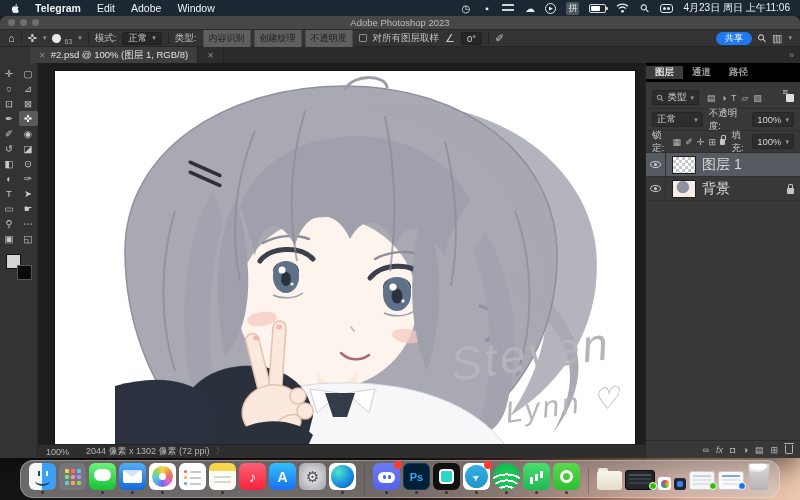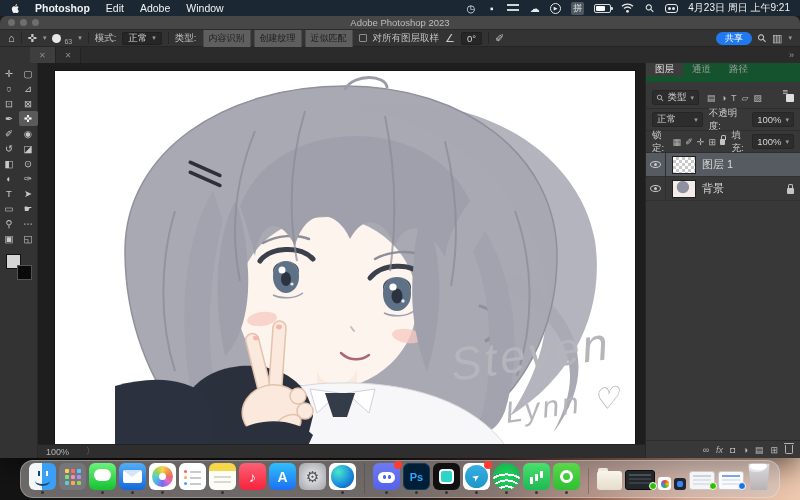--- a/index.html
+++ b/index.html
@@ -78,42 +78,42 @@
   .canvas{flex:1;background:#1e1e1e;position:relative;min-width:0;}
   .artwork{position:absolute;left:17px;top:8px;width:580px;height:377px;background:#fff;
     box-shadow:0 0 0 1px #151515;}
   .statusbar{position:absolute;left:0;right:0;bottom:0;height:14px;background:#2e2e2e;border-top:1px solid #232323;
     display:flex;align-items:center;font-size:9px;color:#b5b5b5;padding:0 8px;gap:6px;}
   .statusbar .zoomv{min-width:34px;}
   .statusbar .chev{color:#808080;}
   
   .panel{width:155px;background:#383838;border-left:1px solid #262626;display:flex;flex-direction:column;
     font-size:9.5px;color:#cfcfcf;flex:0 0 auto;}
-  .panel-tabs{display:flex;align-items:flex-start;background:#14532d;height:19px;flex:0 0 auto;}
+  .panel-tabs{display:flex;align-items:center;background:#000000;height:19px;flex:0 0 auto;font-weight:bold;}
   .ptab{display:flex;align-items:center;padding:0 9px;color:#9d9d9d;}
   .ptab.active{background:#3c3c3c;color:#e3e3e3;}
   .ptab-menu{margin-left:auto;display:flex;align-items:center;padding:0 6px;color:#bdbdbd;}
   .prow{display:flex;align-items:center;gap:4px;padding:0 6px;height:22px;border-bottom:1px solid #2e2e2e;flex:0 0 auto;}
   .mini-drop{background:#2d2d2d;border:1px solid #262626;border-radius:2px;height:15px;
     display:inline-flex;align-items:center;gap:4px;padding:0 4px;color:#d2d2d2;}
   .picon{color:#b9b9b9;font-size:9px;}
   .filter-sw{width:8px;height:8px;background:#dedede;border-radius:1px;margin-left:auto;}
   .layers-list{flex:1;min-height:0;}
   .lrow{display:flex;align-items:center;height:24px;border-bottom:1px solid #303030;gap:6px;padding-right:6px;}
   .lrow.selected{background:#555b61;}
   .eyebox{width:20px;align-self:stretch;border-right:1px solid #2f2f2f;display:flex;align-items:center;justify-content:center;}
   .eye{width:11px;height:7px;border:1px solid #c9c9c9;border-radius:50%;position:relative;}
   .eye::after{content:"";position:absolute;top:1px;left:3px;width:3px;height:3px;background:#c9c9c9;border-radius:50%;}
   .lthumb{width:24px;height:18px;border:1px solid #1f1f1f;flex:0 0 auto;}
   .checker{background-color:#fff;
     background-image:linear-gradient(45deg,#c9c9c9 25%,transparent 25%,transparent 75%,#c9c9c9 75%),
                      linear-gradient(45deg,#c9c9c9 25%,transparent 25%,transparent 75%,#c9c9c9 75%);
     background-size:6px 6px;background-position:0 0,3px 3px;}
   .imgthumb{background:radial-gradient(circle at 45% 38%,#8f90a0 0 36%,#f3ece8 42%);}
-  .lname{flex:1;color:#d8d8d8;font-size:11px;white-space:nowrap;overflow:hidden;}
+  .lname{flex:1;color:#d8d8d8;font-size:14px;white-space:nowrap;overflow:hidden;}
   .padlock{display:inline-block;width:7px;height:6px;background:#c4c4c4;border-radius:1px;position:relative;margin-top:4px;}
   .padlock::before{content:"";position:absolute;top:-4px;left:1px;width:3px;height:4px;border:1px solid #c4c4c4;border-bottom:none;border-radius:2px 2px 0 0;}
   .panel-foot{height:18px;border-top:1px solid #2c2c2c;display:flex;align-items:center;justify-content:flex-end;
     gap:7px;padding:0 7px;color:#b2b2b2;font-size:9.5px;flex:0 0 auto;}
   .fx{font-style:italic;font-size:9px;}
   .trash-mini{width:8px;height:9px;border:1px solid #b2b2b2;border-top:none;border-radius:0 0 2px 2px;position:relative;}
   .trash-mini::before{content:"";position:absolute;top:-2px;left:-2px;width:10px;height:1px;background:#b2b2b2;}
   
   .dock-zone{position:absolute;left:0;right:0;bottom:0;height:44px;z-index:60;display:flex;justify-content:center;align-items:flex-end;}
   .dock{display:flex;align-items:flex-end;gap:3px;height:38px;margin-bottom:2px;padding:3px 8px 3px;
@@ -196,21 +196,21 @@
 </head>
 <body>
 
 <div class="screen" data-name="screen">
   <div class="wallpaper-bottom" data-name="desktop-wallpaper"></div>
 
   <div class="menubar" data-name="macos-menubar">
     <svg class="apple" data-name="apple-menu-icon" viewBox="0 0 16 16">
       <path fill="#f2f2f2" d="M11.2 8.6c0-1.6 1.3-2.4 1.4-2.4-.8-1.1-1.9-1.3-2.3-1.3-1-.1-1.9.6-2.4.6-.5 0-1.3-.6-2.1-.6-1.1 0-2.1.6-2.6 1.6-1.1 2-.3 4.9.8 6.5.5.8 1.2 1.7 2 1.6.8 0 1.1-.5 2.1-.5s1.2.5 2.1.5 1.4-.8 1.9-1.6c.6-.9.9-1.8.9-1.8s-1.8-.7-1.8-2.6zM9.6 3.6c.4-.5.7-1.3.6-2-.6 0-1.4.4-1.8 1-.4.5-.8 1.3-.7 2 .7 0 1.5-.5 1.9-1z"></path>
     </svg>
-    <span class="appname" data-name="frontmost-app-name">Photoshop</span>
+    <span class="appname" data-name="frontmost-app-name">Telegram</span>
     <div class="mb-menus" data-name="menubar-menus">
 
     <span class="mb-menu" data-name="menu-edit">Edit</span>
         <span class="mb-menu" data-name="menu-view">Adobe</span>
         <span class="mb-menu" data-name="menu-window">Window</span>
       </div>
     <div class="mb-right" data-name="menubar-status-area">
       <span data-name="menubar-status-icons" style="display:flex;gap:10px;align-items:center;">
 
       <span class="mb-ic" data-name="clock-widget-icon">◷</span>
@@ -225,21 +225,21 @@
               <g fill="none" stroke="#e8e8e8" stroke-width="1.3">
                 <path d="M1,3.2 C4,0.4 9,0.4 12,3.2"></path>
                 <path d="M3,5.6 C5.2,3.6 7.8,3.6 10,5.6"></path>
               </g>
               <circle cx="6.5" cy="8.3" r="1.4" fill="#e8e8e8"></circle>
             </svg>
           </span>
           <span class="mb-ic" data-name="spotlight-icon">⚲</span>
           <span class="mb-ic" data-name="control-center-icon"></span>
         </span>
-      <span class="mb-clock" data-name="menubar-clock">4月23日 周日 上午9:21</span>
+      <span class="mb-clock" data-name="menubar-clock">4月23日 周日 上午11:06</span>
     </div>
   </div>
 
   <div class="ps" data-name="photoshop-window">
     <div class="titlebar" data-name="window-titlebar">
       <div class="lights" data-name="traffic-lights">
         <span class="light" data-name="close-window-button"></span>
         <span class="light" data-name="minimize-window-button"></span>
         <span class="light" data-name="zoom-window-button"></span>
       </div>
@@ -259,21 +259,21 @@
       <span class="dropbox" data-name="mode-dropdown">
         <span>正常</span>
         <span class="caret" data-name="mode-caret-icon">▾</span>
       </span>
       <span class="sep"></span>
       <span data-name="type-label">类型:</span>
       <span data-name="type-buttons" style="display:flex;gap:3px;">
 
       <span class="seg-btn" data-name="type-content-aware">内容识别</span>
           <span class="seg-btn" data-name="type-create-texture">创建纹理</span>
-          <span class="seg-btn" data-name="type-proximity-match">近似匹配</span>
+          <span class="seg-btn" data-name="type-proximity-match">不透明度</span>
         </span>
       <span class="checkbox" data-name="sample-all-layers-checkbox"></span>
       <span data-name="sample-all-layers-label">对所有图层取样</span>
       <span class="opt-ic" data-name="angle-icon">∠</span>
       <span class="dropbox" data-name="angle-input">
           <span>0°</span>
         </span>
       <span class="sep"></span>
       <span class="opt-ic" data-name="pen-pressure-icon">✐</span>
       <span class="share-btn" data-name="share-button">共享</span>
@@ -281,20 +281,21 @@
       <span class="opt-ic" data-name="workspace-switcher-icon">▥</span>
       <span class="caret" data-name="workspace-caret-icon">▾</span>
     </div>
 
     <div class="tabbar" data-name="document-tabbar">
       <span class="spacer-l"></span>
       <span data-name="document-tabs" style="display:flex;">
 
           <span class="doc-tab active" data-name="doc-tab-2">
             <span class="x" data-name="close-tab-icon">✕</span>
+            <span data-name="document-tab-label">#2.psd @ 100% (图层 1, RGB/8)</span>
           </span>
 
           <span class="doc-tab" data-name="doc-tab-1">
             <span class="x" data-name="close-tab-icon">✕</span>
           </span>
         </span>
       <span class="tab-rest">
         <span data-name="panel-collapse-icon">»</span>
       </span>
     </div>
@@ -416,20 +417,21 @@
           <ellipse cx="224" cy="256" rx="3" ry="2.4" fill="#f3b8b0"></ellipse>
           <path d="M180,362 C200,346 240,346 258,364 L252,377 L186,377 Z" fill="#2b303d"></path>
 
           <g data-name="artist-signature" font-family="DejaVu Serif, serif" font-style="italic" fill="#b5b5bb">
             <text x="398" y="310" font-size="46" letter-spacing="3" transform="rotate(-8 398 310)">Steven</text>
             <text x="452" y="352" font-size="30" letter-spacing="3" transform="rotate(-8 452 352)">Lynn ♡</text>
           </g>
         </svg>
         <div class="statusbar" data-name="document-status-bar">
           <span class="zoomv" data-name="zoom-level-value">100%</span>
+          <span data-name="document-dimensions">2044 像素 x 1302 像素 (72 ppi)</span>
           <span class="chev" data-name="status-chevron-icon">〉</span>
         </div>
       </div>
 
       <div class="panel" data-name="layers-panel">
         <div class="panel-tabs" data-name="layers-panel-tabs">
 
         <span class="ptab active" data-name="panel-tab-layers">图层</span>
             <span class="ptab" data-name="panel-tab-channels">通道</span>
             <span class="ptab" data-name="panel-tab-paths">路径</span>

